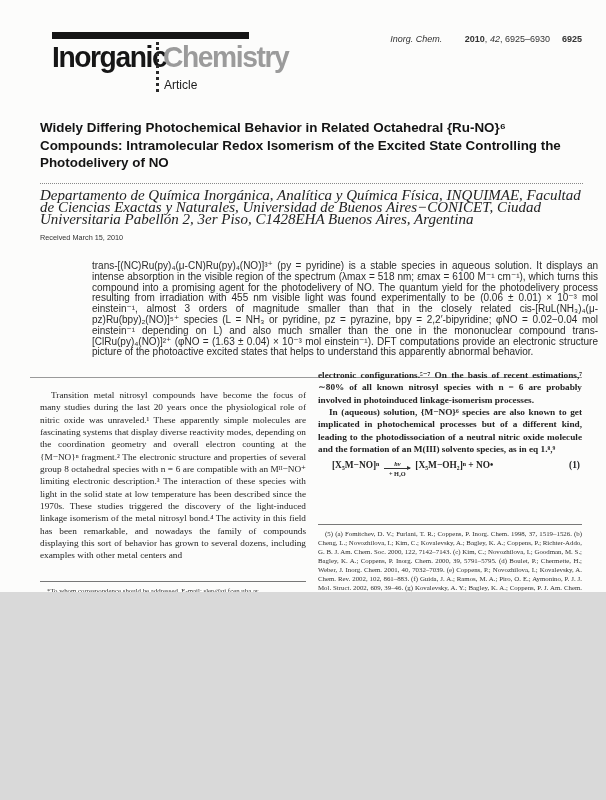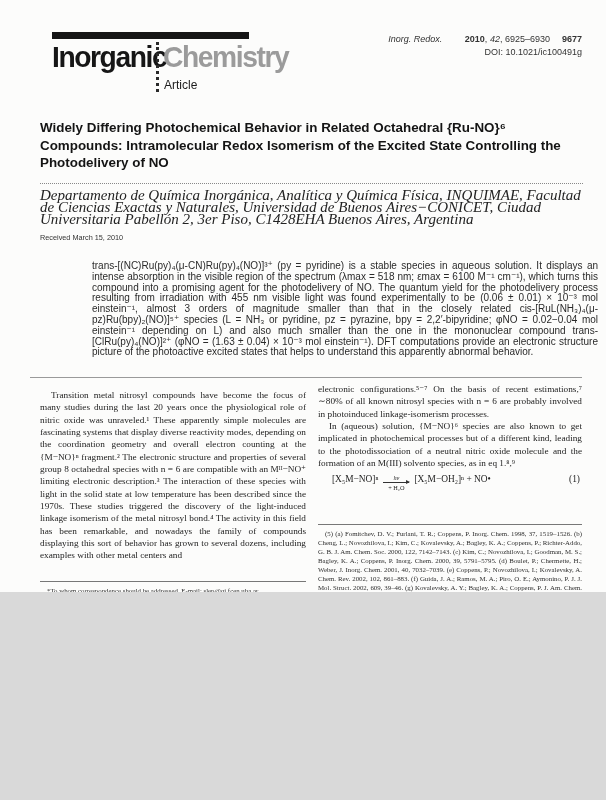--- a/index.html
+++ b/index.html
@@ -35,21 +35,21 @@
            font-size:15px; line-height:12px; color:#222; }
   .received { position:absolute; left:40px; top:233px; font-size:7.3px; color:#333; }
   
   .abstract { position:absolute; left:92px; top:261px; width:506px; font-size:10px;
               line-height:10.8px; text-align:justify; color:#2a2a2a; }
   .rule-abs { position:absolute; left:30px; top:377px; width:552px; height:0;
               border-top:1px solid #9a9a9a; }
   
   .serif { font-family:"Liberation Serif","DejaVu Serif","DejaVu Sans",serif; }
   .colL { position:absolute; left:40px;  top:389px; width:266px; }
-  .colR { position:absolute; left:318px; top:383px; width:264px; }
+  .colR { position:absolute; left:318px; top:369px; width:264px;font-weight:bold; }
   .sec-head { font-size:9.6px; font-weight:bold; color:#1a1a1a; margin-bottom:5px; }
   .para { font-size:9.25px; line-height:12.35px; text-align:justify; color:#232323; }
   .indent { text-indent:11px; }
   
   .eq { display:flex; align-items:flex-start; margin-top:5px; padding-left:14px;
         font-size:9.4px; color:#232323; }
   .eq-arrow { display:flex; flex-direction:column; align-items:center; margin:0 5px;
               font-size:6.3px; line-height:7px; }
   .eq-arrow .lbl { font-style:italic; }
   .arrow-line { width:26px; height:1px; background:#333; position:relative; margin:1px 0; }
@@ -77,23 +77,22 @@
 
   <div class="logo">
     <div class="logo-bar"></div>
     <div class="logo-w1">Inorganic</div>
     <div class="logo-sep"></div>
     <div class="logo-w2">Chemistry</div>
     <div class="logo-badge">Article</div>
   </div>
 
   <div class="cite">
-    <div><span class="it">Inorg. Redox.</span>
-      <span class="b">2010</span><span>, </span><span class="it">42</span><span>, </span><span>6925–6930</span><span class="pgno">9677</span></div>
-    <div>DOI: 10.1021/ic100491g</div>
+    <div><span class="it">Inorg. Chem.</span>
+      <span class="b">2010</span><span>, </span><span class="it">42</span><span>, </span><span>6925–6930</span><span class="pgno">6925</span></div>
   </div>
 
   <div class="title">Widely Differing Photochemical Behavior in Related Octahedral {Ru-NO}⁶ Compounds: Intramolecular Redox Isomerism of the Excited State Controlling the Photodelivery of NO</div>
   <div class="rule-dotted"></div>
   <div class="affil">Departamento de Química Inorgánica, Analítica y Química Física, INQUIMAE, Facultad de Ciencias Exactas y Naturales, Universidad de Buenos Aires−CONICET, Ciudad Universitaria Pabellón 2, 3er Piso, C1428EHA Buenos Aires, Argentina</div>
   <div class="received">Received March 15, 2010</div>
 
   <div class="abstract">trans-[(NC)Ru(py)₄(μ-CN)Ru(py)₄(NO)]³⁺ (py = pyridine) is a stable species in aqueous solution. It displays an intense absorption in the visible region of the spectrum (λmax = 518 nm; εmax = 6100 M⁻¹ cm⁻¹), which turns this compound into a promising agent for the photodelivery of NO. The quantum yield for the photodelivery process resulting from irradiation with 455 nm visible light was found experimentally to be (0.06 ± 0.01) × 10⁻³ mol einstein⁻¹, almost 3 orders of magnitude smaller than that in the closely related cis-[RuL(NH₃)₄(μ-pz)Ru(bpy)₂(NO)]⁵⁺ species (L = NH₃ or pyridine, pz = pyrazine, bpy = 2,2′-bipyridine; φNO = 0.02−0.04 mol einstein⁻¹ depending on L) and also much smaller than the one in the mononuclear compound trans-[ClRu(py)₄(NO)]²⁺ (φNO = (1.63 ± 0.04) × 10⁻³ mol einstein⁻¹). DFT computations provide an electronic structure picture of the photoactive excited states that helps to understand this apparently abnormal behavior.</div>
   <div class="rule-abs"></div>
 

